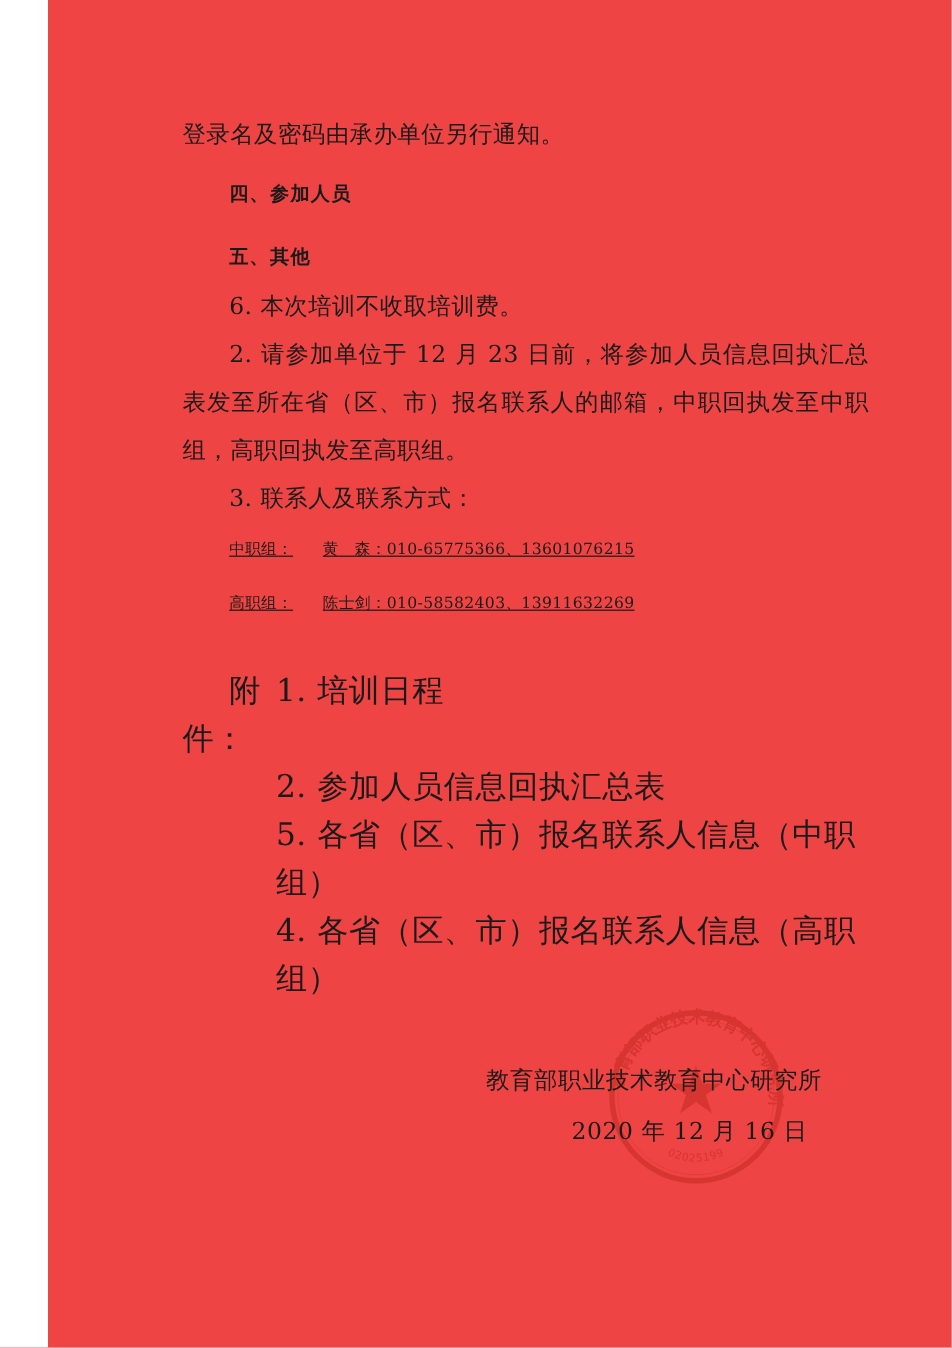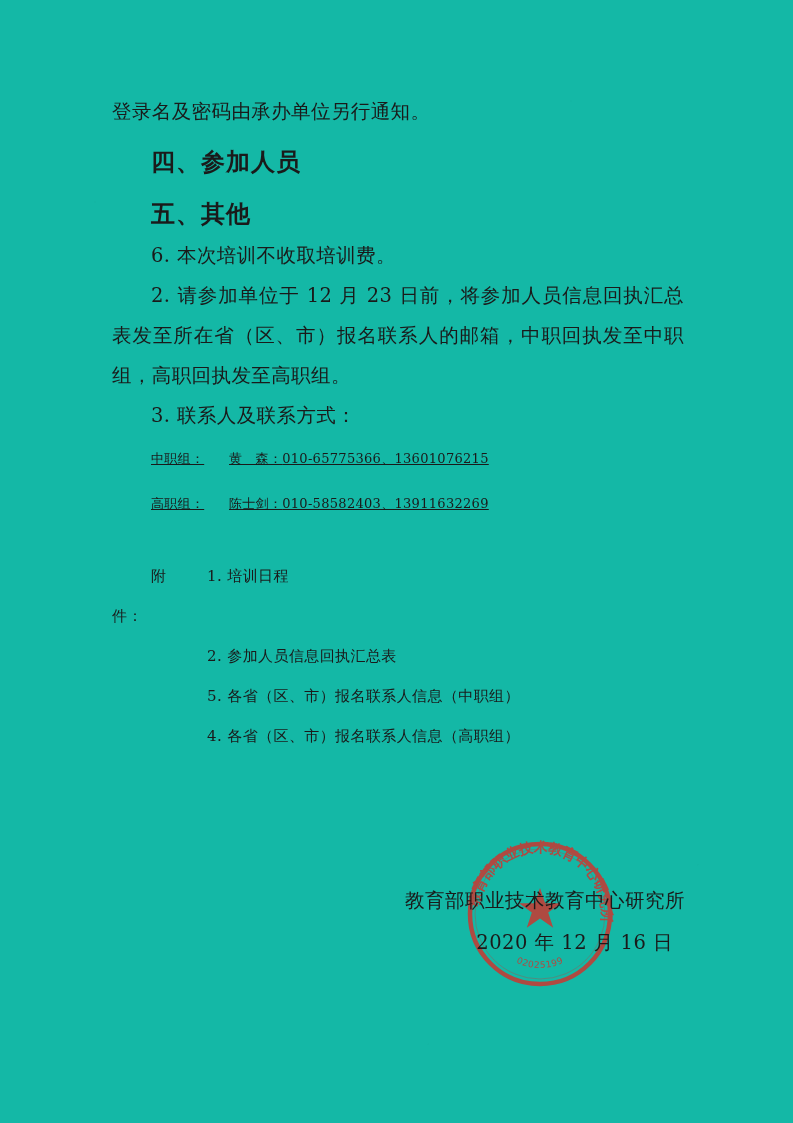--- a/index.html
+++ b/index.html
@@ -11,21 +11,22 @@
     height: 1123px;
     background: #ffffff;
     font-family: "DejaVu Serif", "Liberation Serif", serif;
     color: #1a1a1a;
     position: relative;
     overflow: hidden;
   }
   .page {
     position: absolute;
     inset: 0;
-    background: #14b8a6;
+    background: #ef4444;
+    margin-left: 40px;
   }
   .paper-noise {
     position: absolute;
     inset: 0;
     pointer-events: none;
     background:
       radial-gradient(circle at 12% 18%, rgba(0,0,0,0.013) 0 1px, transparent 1px),
       radial-gradient(circle at 72% 9%, rgba(0,0,0,0.012) 0 1px, transparent 1px),
       radial-gradient(circle at 33% 62%, rgba(0,0,0,0.012) 0 1px, transparent 1px),
       radial-gradient(circle at 88% 77%, rgba(0,0,0,0.012) 0 1px, transparent 1px),
@@ -40,38 +41,37 @@
   .line {
     font-size: 19.5px;
     line-height: 40px;
     letter-spacing: 0.4px;
     white-space: pre-wrap;
   }
   .indent1 { text-indent: 39px; }
   .heading {
     font-family: "DejaVu Sans", "Liberation Sans", sans-serif;
     font-weight: bold;
-    font-size: 24px;
+    font-size: 16px;
     line-height: 44px;
     letter-spacing: 1px;
     text-indent: 39px;
   }
   .just {
     text-align: justify;
     text-justify: inter-character;
   }
   .gap-small { height: 8px; }
 
   .attach-block { margin-top: 30px; }
   .attach-row {
-    font-size: 15px;
+    font-size: 26px;
     line-height: 40px;
     letter-spacing: 0.4px;
     display: flex;
-    gap: 17px;
   }
   .attach-label {
     width: 78px;
     flex: 0 0 78px;
     text-indent: 39px;
   }
   .attach-text { flex: 1 1 auto; }
 
   .contact-row {
     font-size: 13px;

